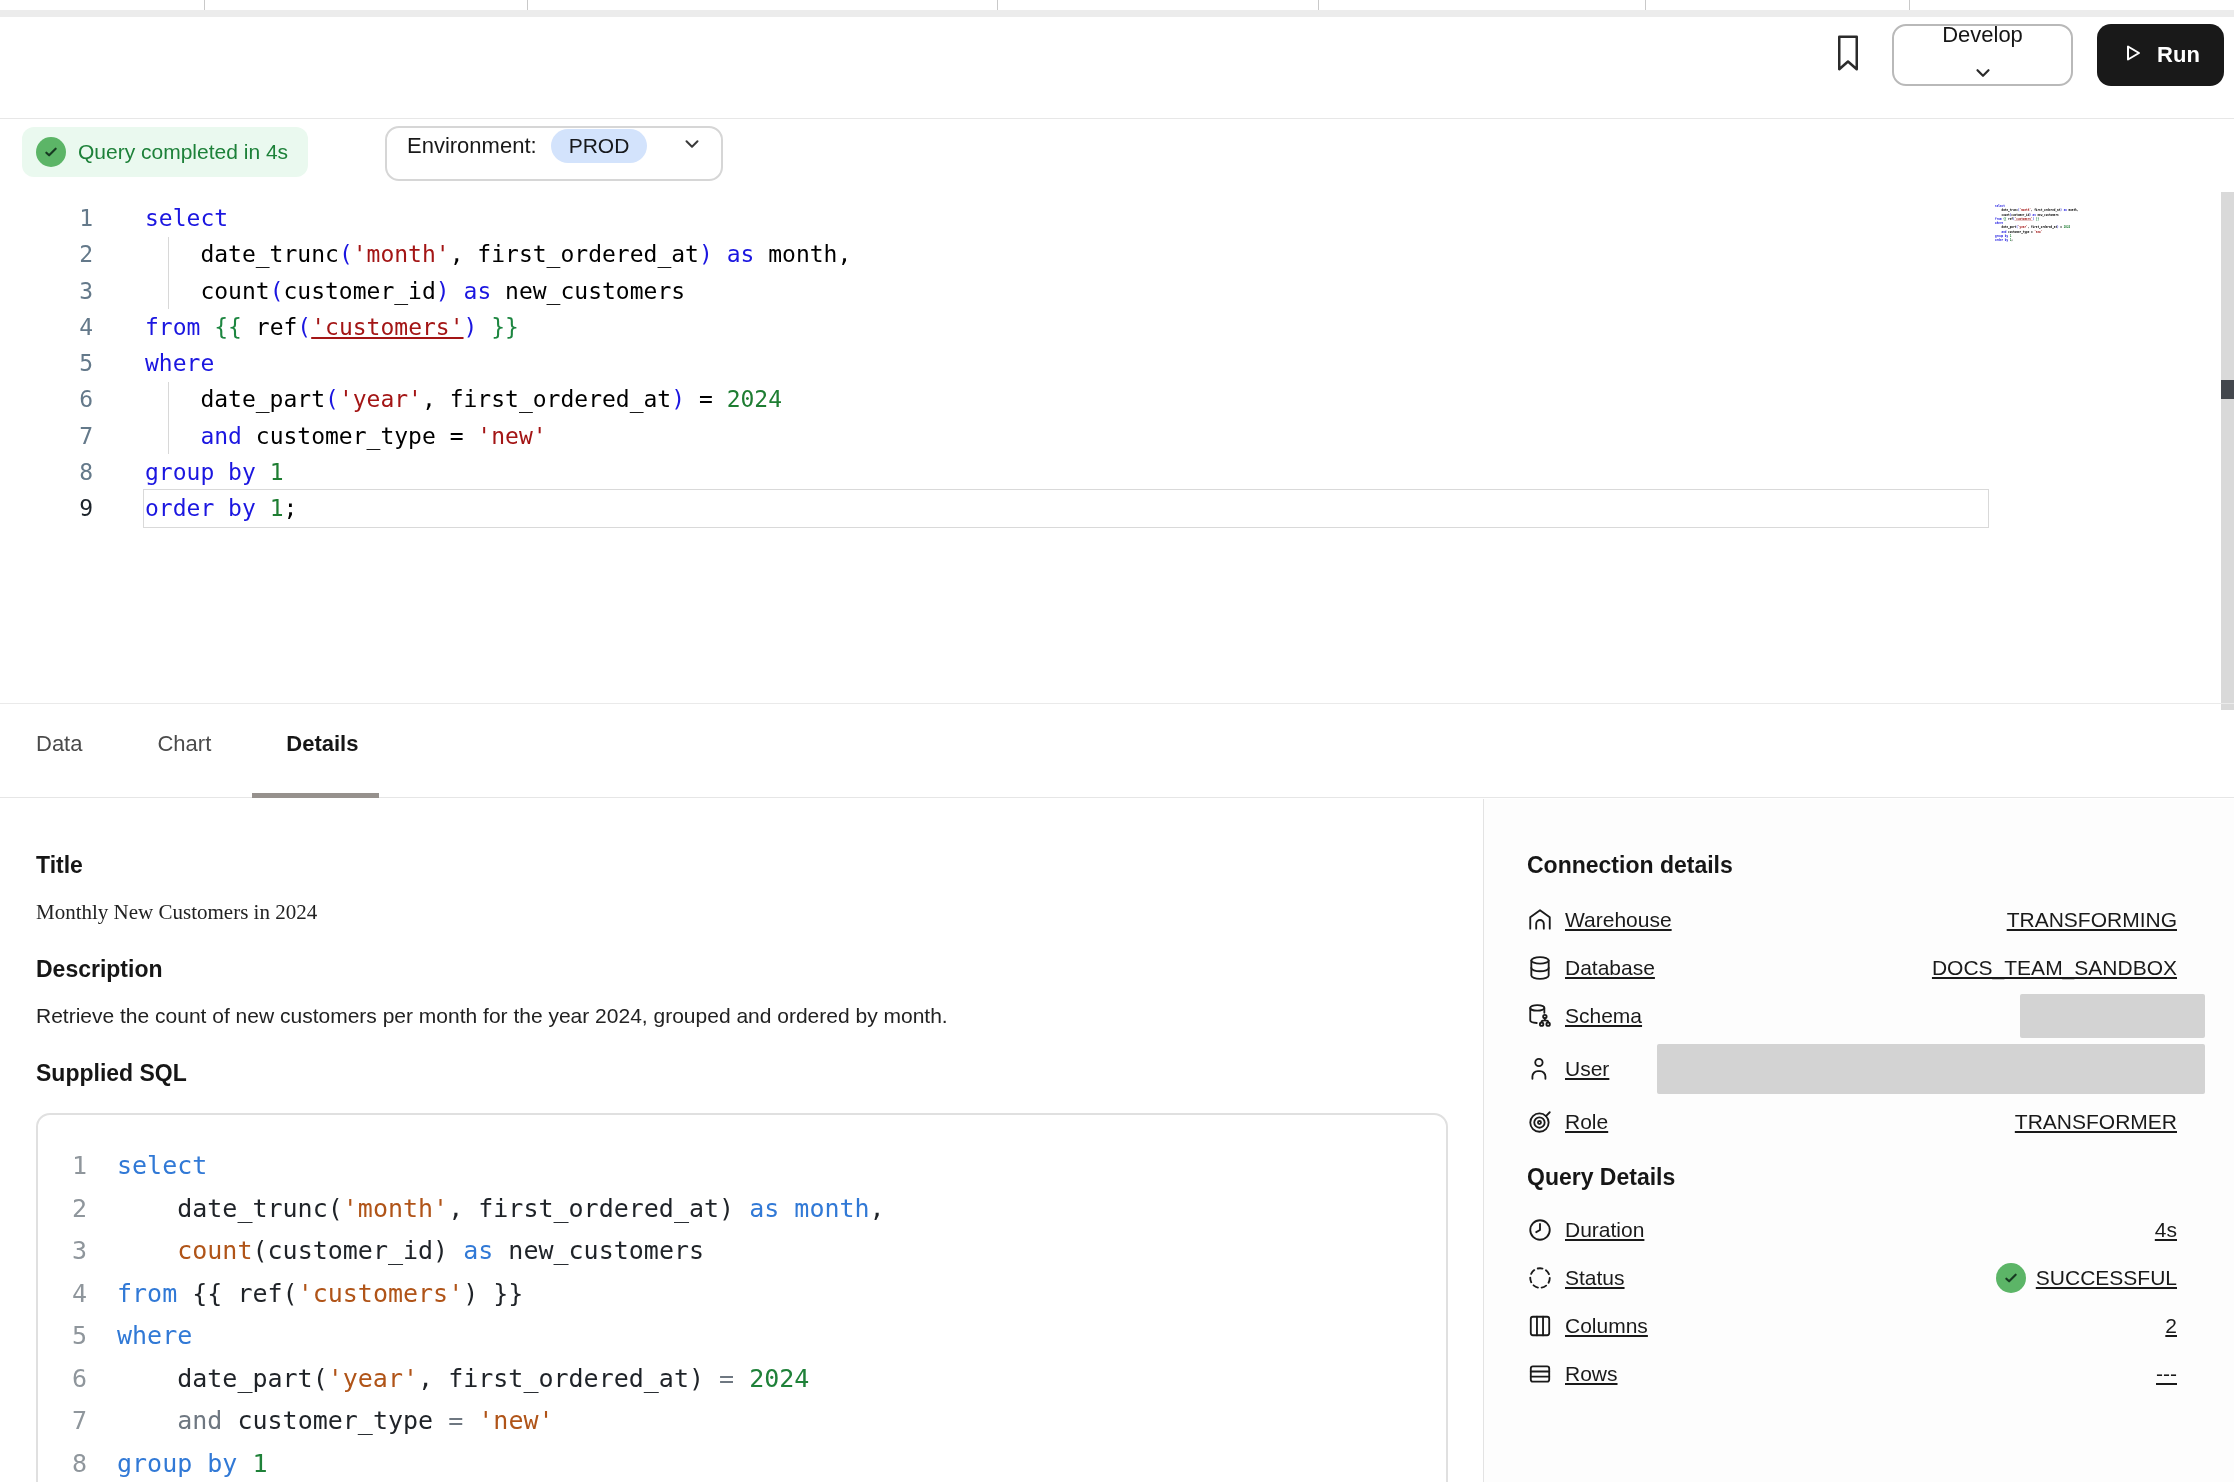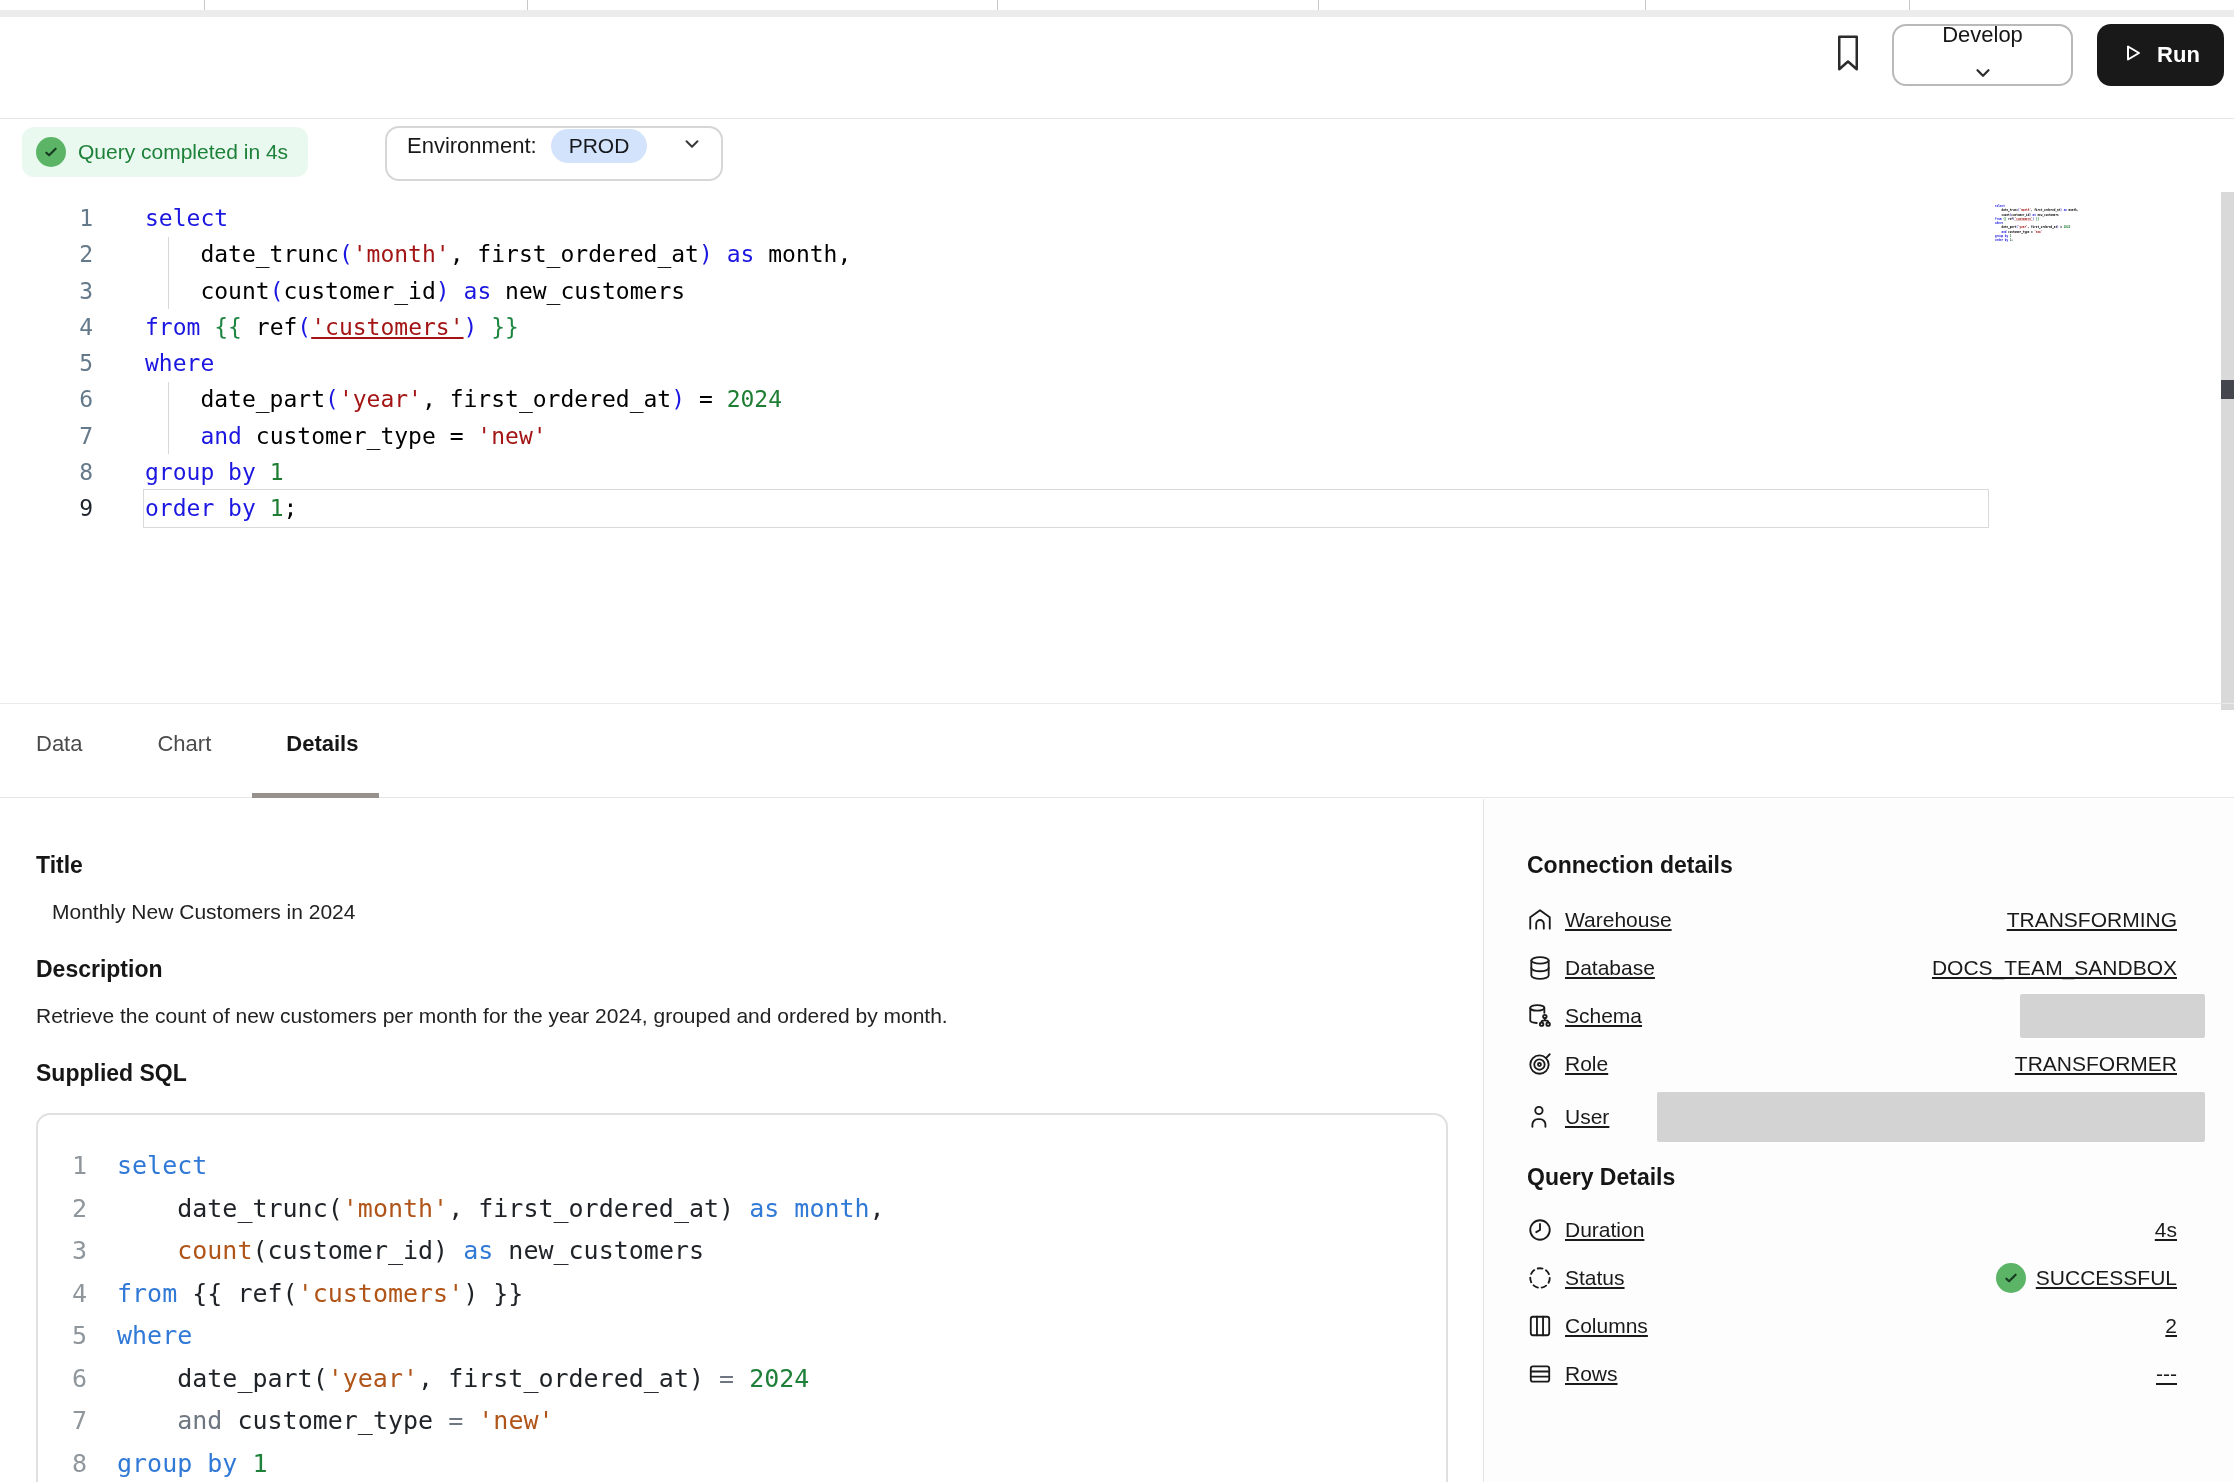--- a/index.html
+++ b/index.html
@@ -187,21 +187,21 @@
 <div class="abs tabs-sep"></div>
 <div class="abs tabbar" id="tabbar">
     <div class="tab">Data</div>
     <div class="tab">Chart</div>
     <div class="tab active">Details</div>
   </div>
 <div class="abs tabs-border"></div>
 <div class="abs tab-underline"></div>
 
 <div class="abs h2" style="left:36px; top:852px;">Title</div>
-<div class="abs body-txt" style="left:52px; top:900px;">Monthly New Customers in 2024</div>
+<div class="abs body-txt" style="left:36px; top:900px;font-family:Liberation Serif, serif;">Monthly New Customers in 2024</div>
 <div class="abs h2" style="left:36px; top:956px;">Description</div>
 <div class="abs body-txt" style="left:36px; top:1004px;">Retrieve the count of new customers per month for the year 2024, grouped and ordered by month.</div>
 <div class="abs h2" style="left:36px; top:1060px;">Supplied SQL</div>
 <div class="abs sql-card" id="sql-card">
     <div class="cl"><span class="ln">1</span><span class="lc"><span class="tk-K">select</span></span></div>
     <div class="cl"><span class="ln">2</span><span class="lc"><span class="tk-P">    date_trunc(</span><span class="tk-S">'month'</span><span class="tk-P">, first_ordered_at) </span><span class="tk-K">as month</span><span class="tk-P">,</span></span></div>
     <div class="cl"><span class="ln">3</span><span class="lc"><span class="tk-P">    </span><span class="tk-F">count</span><span class="tk-P">(customer_id) </span><span class="tk-K">as</span><span class="tk-P"> new_customers</span></span></div>
     <div class="cl"><span class="ln">4</span><span class="lc"><span class="tk-K">from</span><span class="tk-P"> {{ ref(</span><span class="tk-S">'customers'</span><span class="tk-P">) }}</span></span></div>
     <div class="cl"><span class="ln">5</span><span class="lc"><span class="tk-K">where</span></span></div>
     <div class="cl"><span class="ln">6</span><span class="lc"><span class="tk-P">    date_part(</span><span class="tk-S">'year'</span><span class="tk-P">, first_ordered_at) </span><span class="tk-O">=</span><span class="tk-P"> </span><span class="tk-N">2024</span></span></div>
@@ -247,43 +247,43 @@
             <path d="M16 4.5V9"></path>
             <circle cx="16.5" cy="12.5" r="1.6"></circle>
             <circle cx="13.5" cy="19.5" r="1.6"></circle>
             <circle cx="19.5" cy="19.5" r="1.6"></circle>
             <path d="M16.5 14.1v1.2M13.5 18v-.6c0-.9 1.4-1.3 3-1.3s3 .4 3 1.3v.6"></path>
           </svg>
         </span>
         <span class="dlabel">Schema</span>
         <div class="redact sm"></div>
       </div>
+      <div class="drow tall">
+        <span class="dicon">
+          <svg viewBox="0 0 24 24" fill="none" stroke="currentColor" stroke-width="1.7" stroke-linecap="round" stroke-linejoin="round">
+            <circle cx="11" cy="6" r="3.4"></circle>
+            <path d="M5 21v-2c0-2.8 2.2-5 5-5h2c2.8 0 5 2.2 5 5v2"></path>
+          </svg>
+        </span>
+        <span class="dlabel">User</span>
+        <div class="redact lg"></div>
+      </div>
       <div class="drow">
         <span class="dicon">
           <svg viewBox="0 0 24 24" fill="none" stroke="currentColor" stroke-width="1.7" stroke-linecap="round" stroke-linejoin="round">
             <circle cx="11.5" cy="12.5" r="8.5"></circle>
             <circle cx="11.5" cy="12.5" r="4.8"></circle>
             <circle cx="11.5" cy="12.5" r="1.4"></circle>
             <path d="M17.5 6.5 21 3"></path>
           </svg>
         </span>
         <span class="dlabel">Role</span>
         <span class="dval">
           <span>TRANSFORMER</span>
         </span>
-      </div>
-      <div class="drow tall">
-        <span class="dicon">
-          <svg viewBox="0 0 24 24" fill="none" stroke="currentColor" stroke-width="1.7" stroke-linecap="round" stroke-linejoin="round">
-            <circle cx="11" cy="6" r="3.4"></circle>
-            <path d="M5 21v-2c0-2.8 2.2-5 5-5h2c2.8 0 5 2.2 5 5v2"></path>
-          </svg>
-        </span>
-        <span class="dlabel">User</span>
-        <div class="redact lg"></div>
       </div>
     </div>
   <div class="head head2">Query Details</div>
   <div class="drows2" id="query-rows">
       <div class="drow">
         <span class="dicon">
           <svg viewBox="0 0 24 24" fill="none" stroke="currentColor" stroke-width="1.7" stroke-linecap="round" stroke-linejoin="round">
             <circle cx="12" cy="12" r="9"></circle>
             <path d="M12 6.5V12l-3.5 2"></path>
           </svg>

